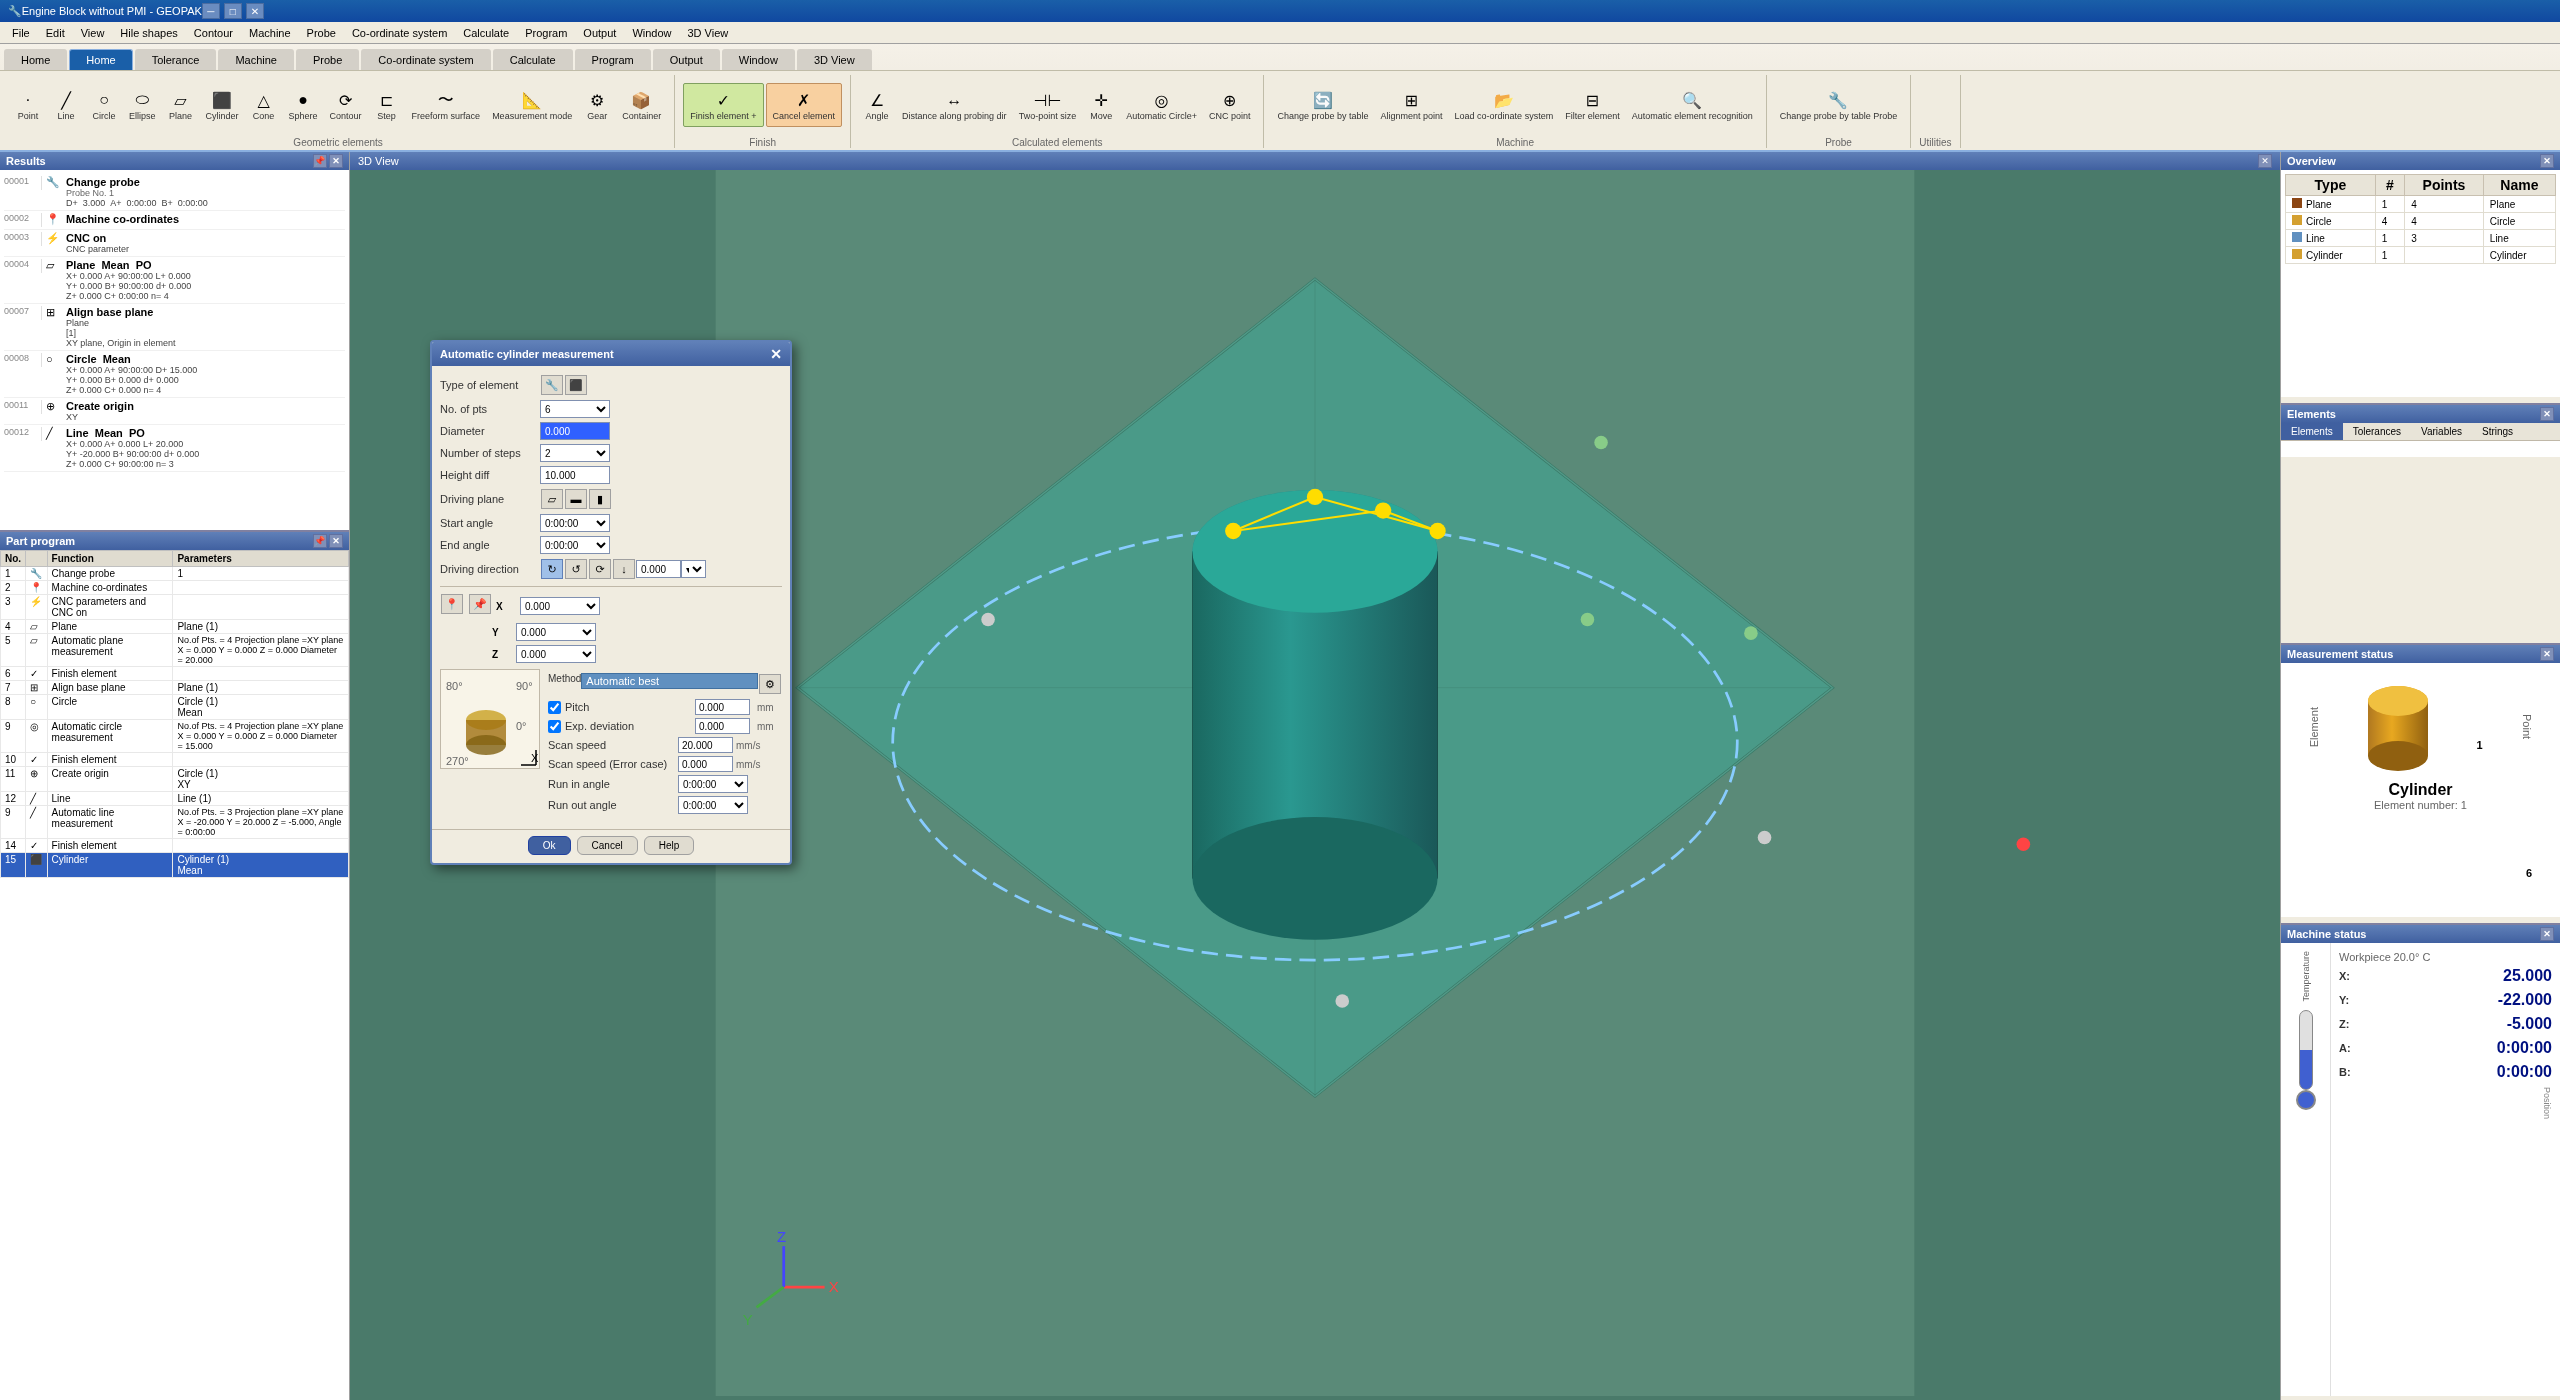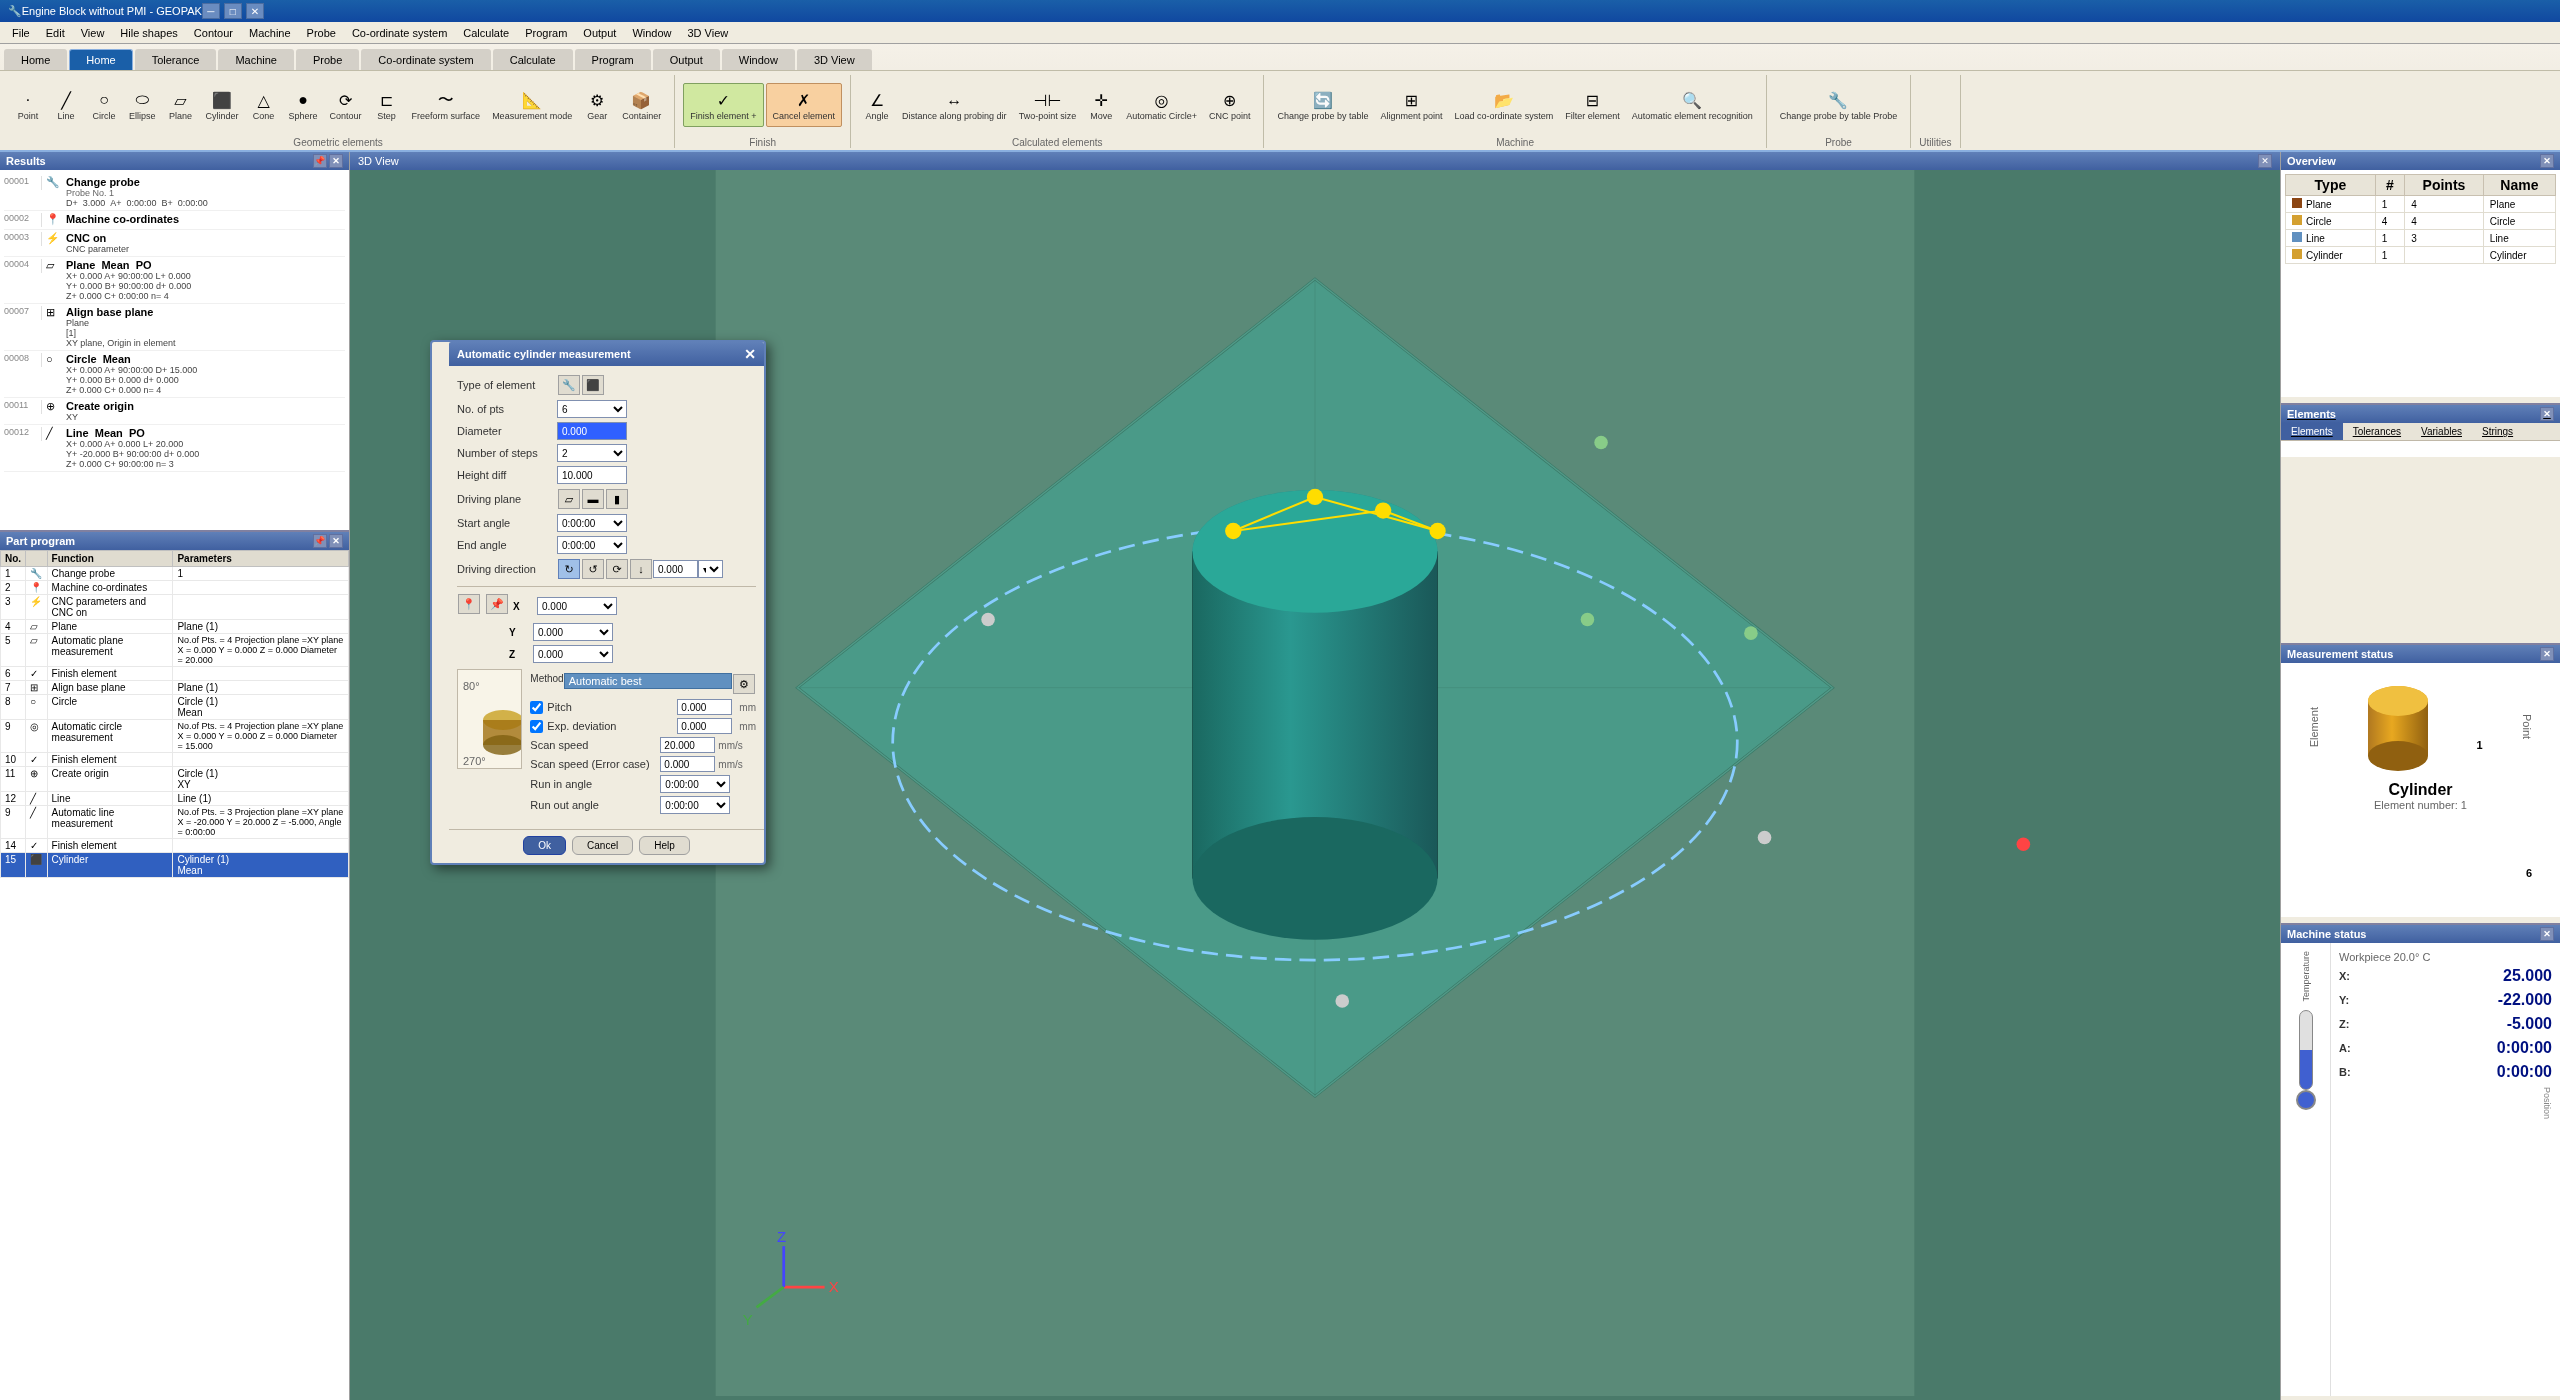--- a/index.html
+++ b/index.html
@@ -198,21 +198,20 @@
       height: 253px;
       border-bottom: 2px solid #8080a0;
     }
     .overview-table { width: 100%; border-collapse: collapse; font-size: 10px; }
     .overview-table th { background: #e8e4d8; padding: 2px 6px; font-size: 14px; border: 1px solid #c8c0b0; }
     .overview-table td { padding: 2px 6px; border: 1px solid #e0dcd0; font-size: 10px; }
 
     #elements-panel {
       height: 240px;
       border-bottom: 2px solid #8080a0;
-      text-decoration: underline;
     }
     .elements-tabs { display: flex; background: #e8e4d8; border-bottom: 1px solid #c0b8a8; }
     .el-tab { padding: 3px 10px; cursor: pointer; font-size: 10px; }
     .el-tab.active { background: #4060a0; color: white; }
 
     #measurement-status {
       height: 280px;
       border-bottom: 2px solid #8080a0;
     }
 
@@ -227,27 +226,26 @@
     #dialog-overlay {
       position: fixed;
       top: 0; left: 0; right: 0; bottom: 0;
       pointer-events: none;
       z-index: 1000;
     }
     #auto-cylinder-dialog {
       position: absolute;
       top: 340px;
       left: 430px;
-      width: 336px;
+      width: 362px;
       background: #f0ece0;
       border: 2px solid #6080b8;
       border-radius: 4px;
       box-shadow: 4px 4px 12px rgba(0,0,0,0.5);
       pointer-events: all;
-      padding-left: 17px;
     }
     .dialog-header {
       background: linear-gradient(to bottom, #6080b8, #4060a0);
       color: white;
       padding: 4px 8px;
       display: flex;
       align-items: center;
       justify-content: space-between;
       font-size: 11px;
       font-weight: bold;

